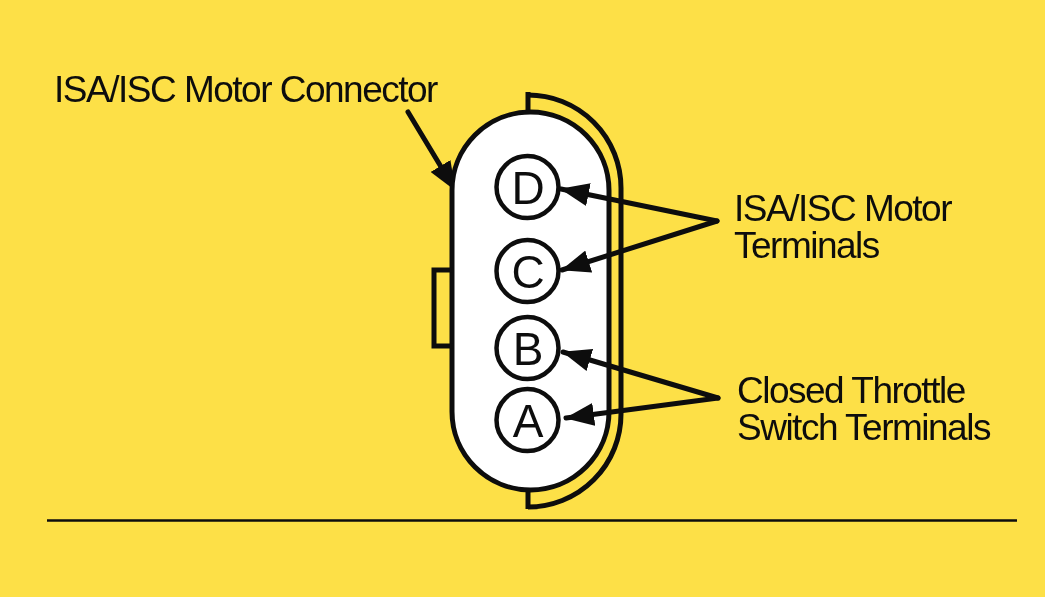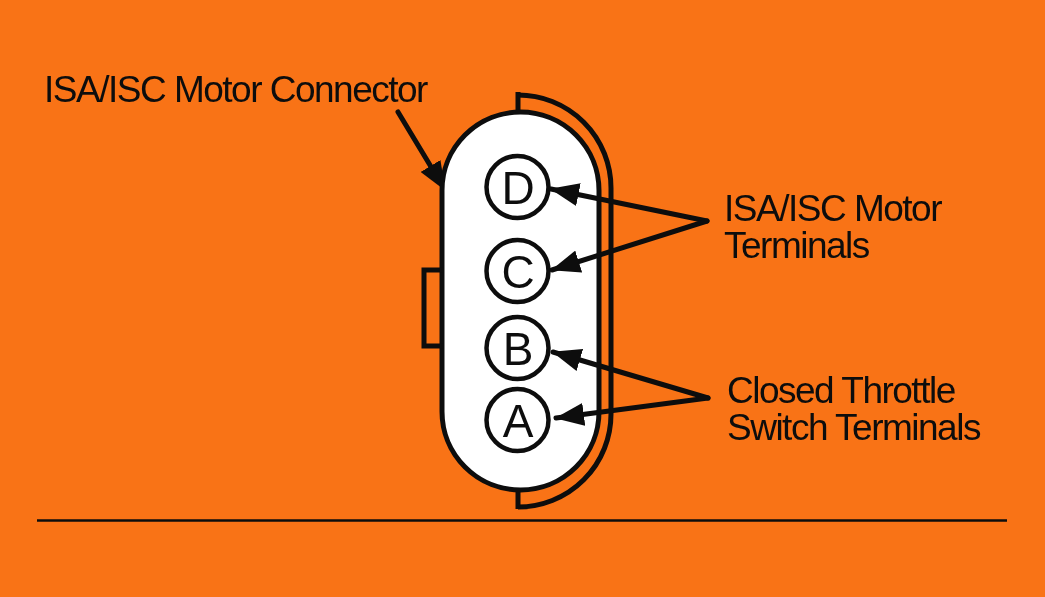--- a/index.html
+++ b/index.html
@@ -2,22 +2,23 @@
 <html><head>
 <meta charset="utf-8">
 <style>
   * { margin: 0; padding: 0; box-sizing: border-box; }
   html, body { width: 1045px; height: 597px; background: #ffffff; }
   body { font-family: "Liberation Sans", sans-serif; }
   .stage {
     position: relative;
     width: 1045px;
     height: 597px;
-    background: #f97316;
+    background: #fde047;
     overflow: hidden;
+    padding-left: 10px;
   }
   svg { display: block; }
   .ink-line { stroke: #0d0d0d; fill: none; }
   .label-text {
     font-family: "Liberation Sans", sans-serif;
     font-size: 37px;
     letter-spacing: -1.5px;
     fill: #0d0d0d;
   }
   .terminal-letter {

